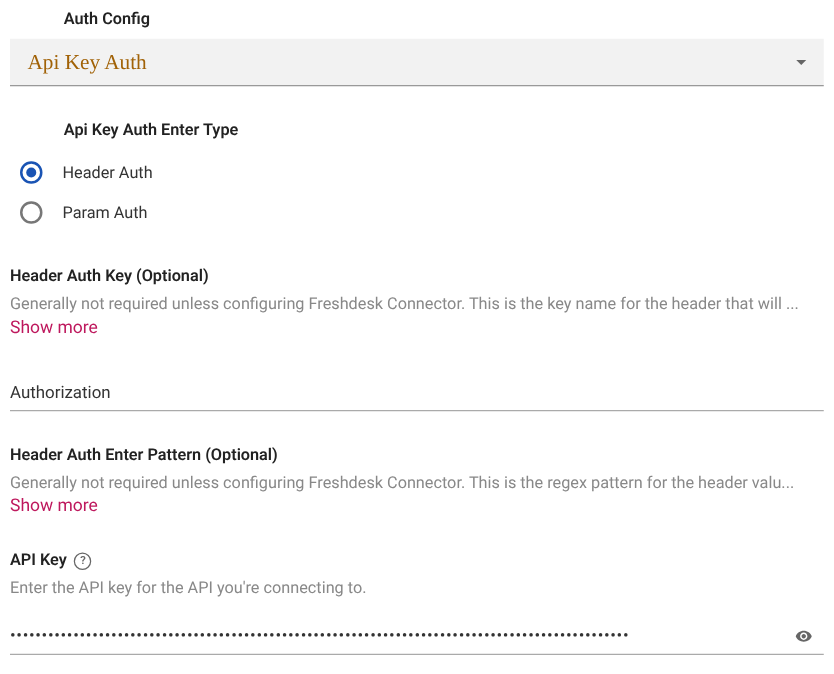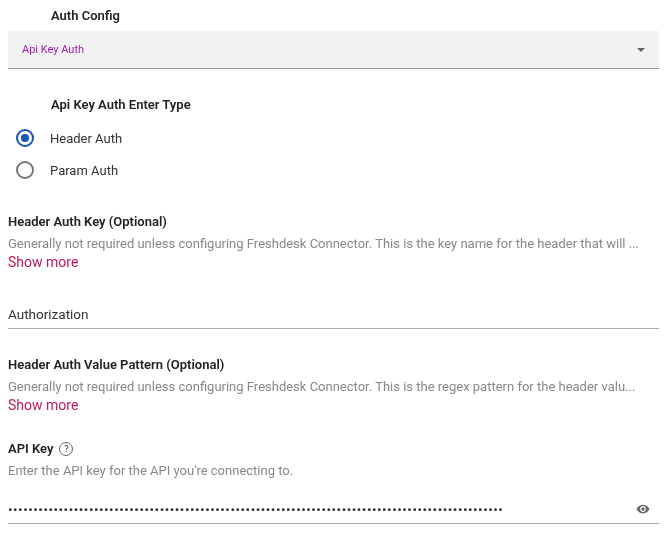--- a/index.html
+++ b/index.html
@@ -29,22 +29,23 @@
       background: #f2f2f2;
       height: 38px;
       display: flex;
       align-items: center;
       justify-content: space-between;
       padding: 0 14px;
       border-bottom: 1px solid #999;
       cursor: pointer;
     }
     .select-value {
-      font-size: 11px;
-      color: #a21caf;
+      font-size: 17px;
+      color: #a16207;
+      font-family: Liberation Serif, serif;
     }
     .caret {
       width: 0;
       height: 0;
       border-left: 4px solid transparent;
       border-right: 4px solid transparent;
       border-top: 4px solid #666;
     }
     .radio-group {
       margin-top: 10px;
@@ -178,21 +179,21 @@
 </div>
 
 <div class="section">
   <div class="field-label">Header Auth Key (Optional)</div>
   <div class="field-description">Generally not required unless configuring Freshdesk Connector. This is the key name for the header that will ...</div>
   <div class="show-more">Show more</div>
   <input type="text" class="text-input" value="Authorization" style="">
 </div>
 
 <div class="section">
-  <div class="field-label">Header Auth Value Pattern (Optional)</div>
+  <div class="field-label">Header Auth Enter Pattern (Optional)</div>
   <div class="field-description">Generally not required unless configuring Freshdesk Connector. This is the regex pattern for the header valu...</div>
   <div class="show-more">Show more</div>
 </div>
 
 <div class="section">
   <div class="field-label">
     <span>API Key</span>
     <span class="help-icon">?</span>
   </div>
   <div class="field-description">Enter the API key for the API you're connecting to.</div>

